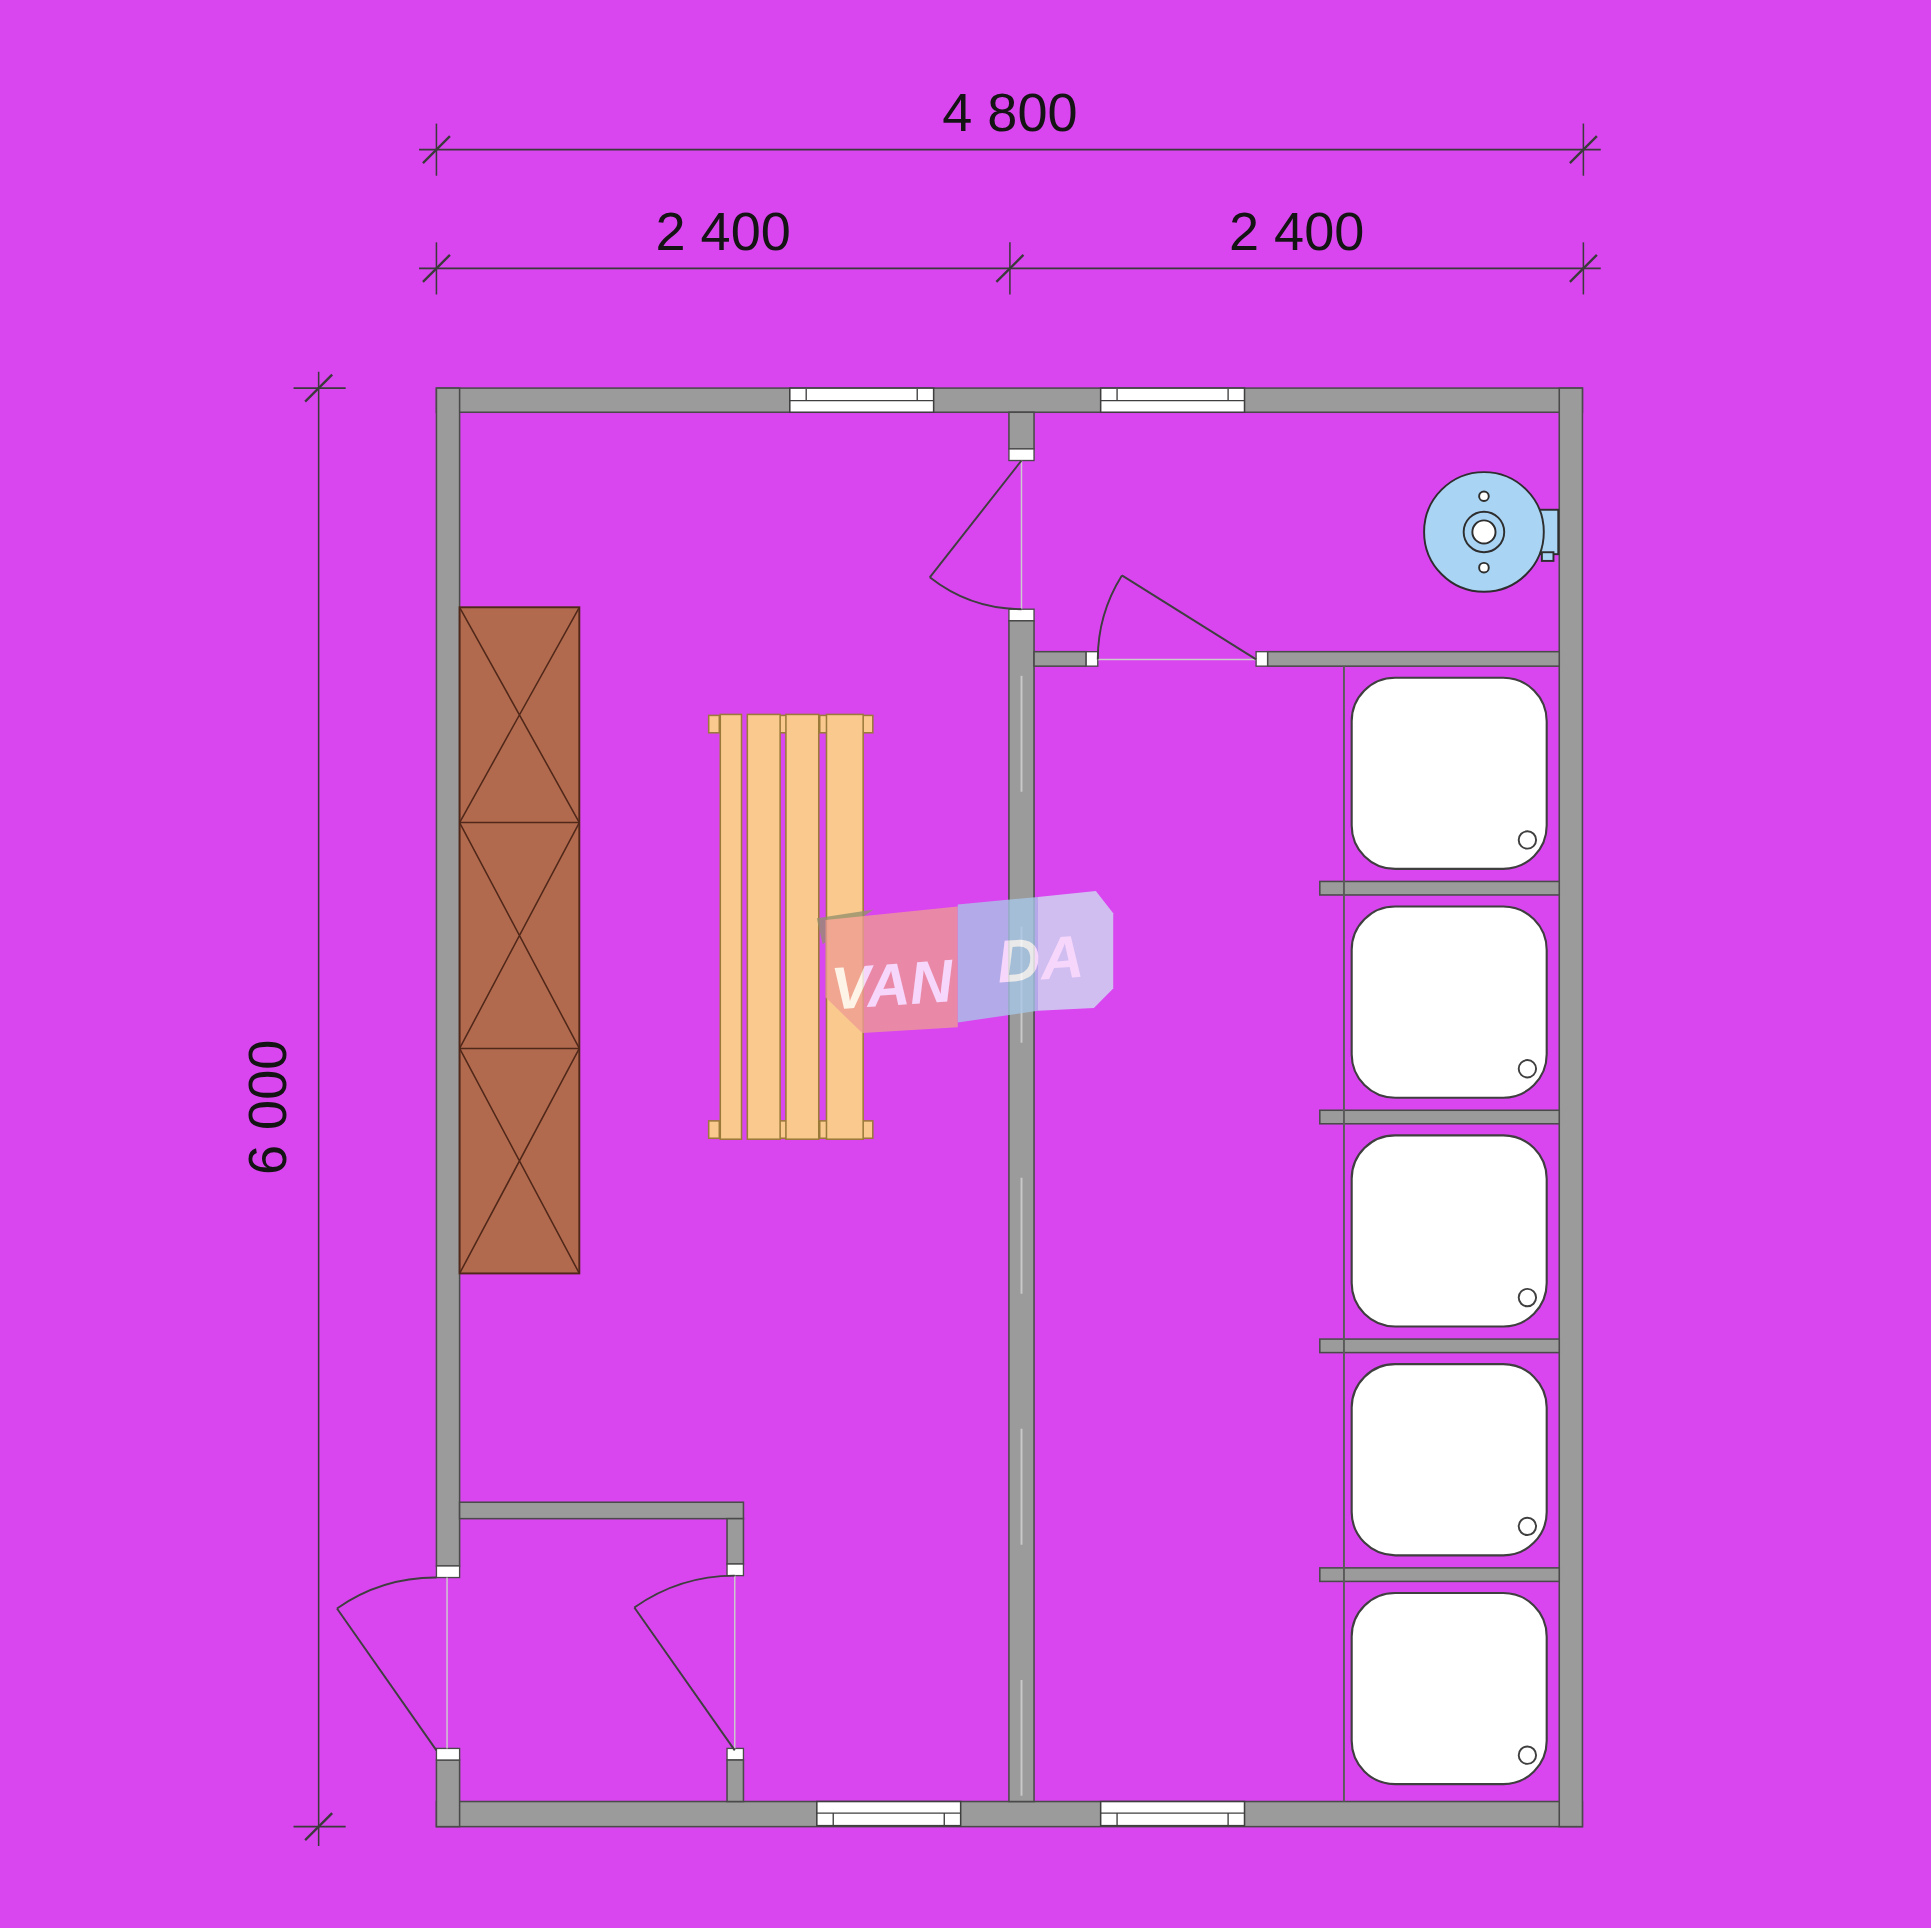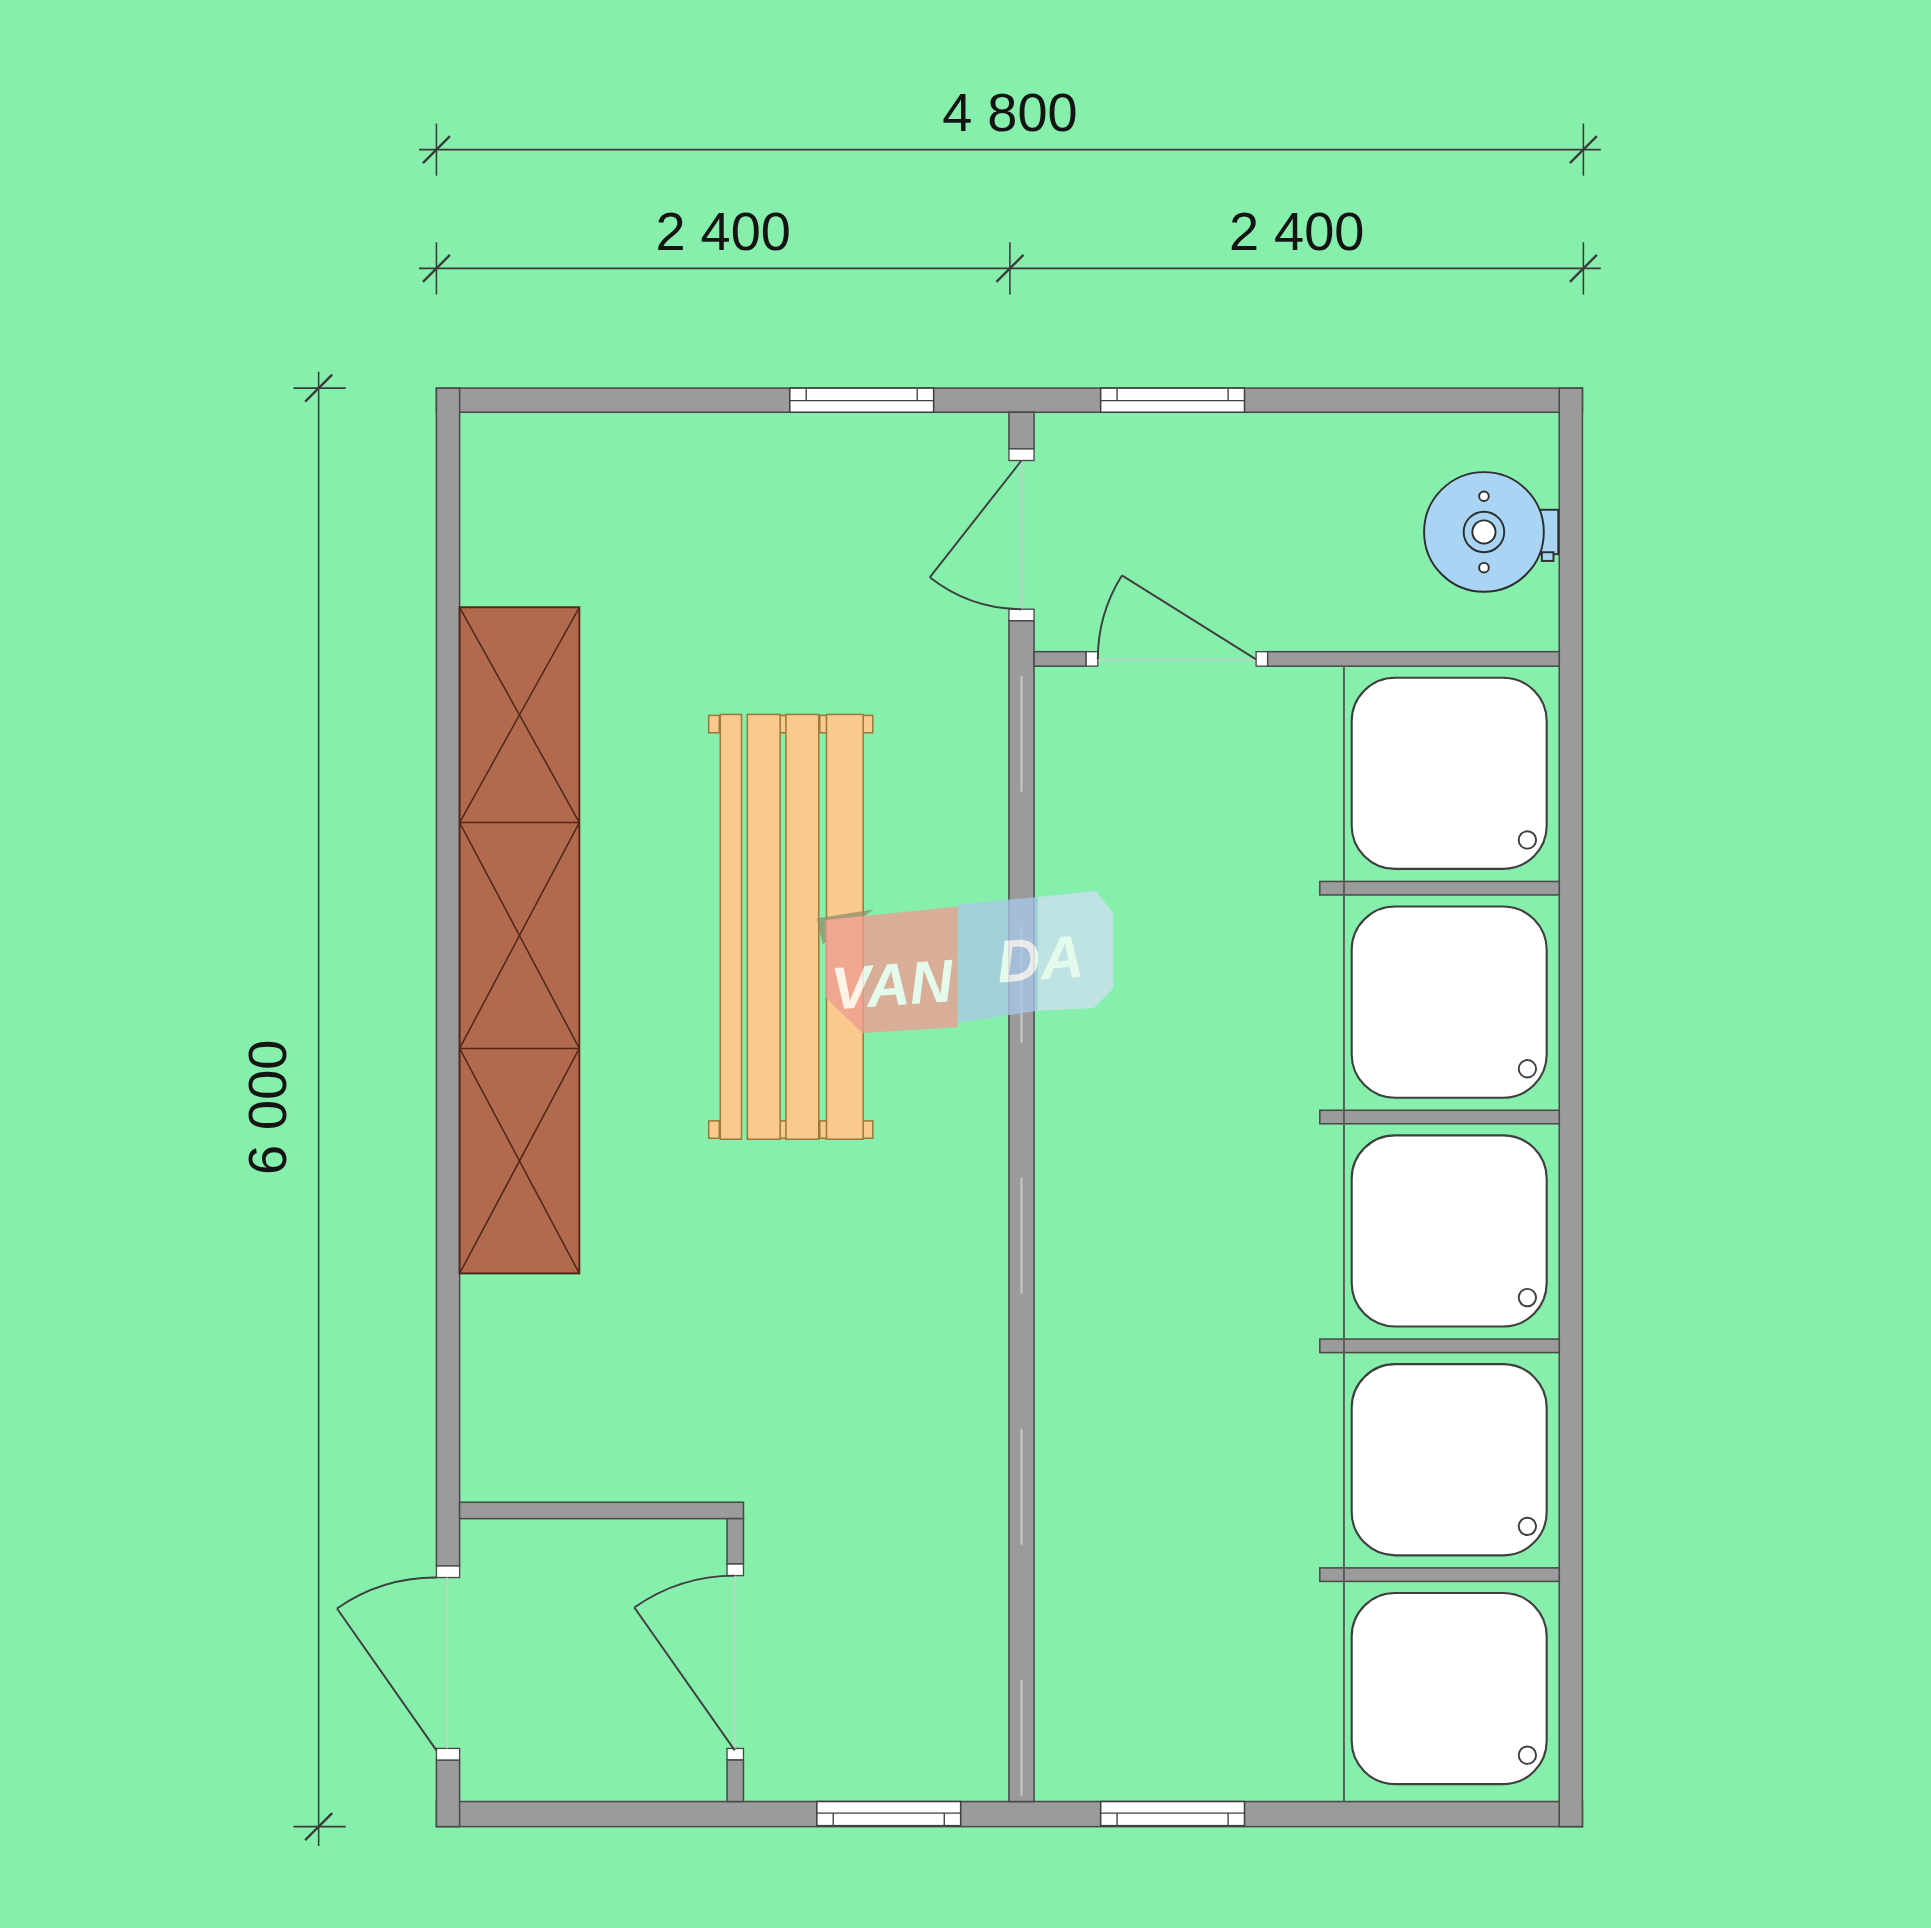--- a/index.html
+++ b/index.html
@@ -1,16 +1,16 @@
 <!DOCTYPE html>
 <html style="--wall: #9b9b9b; --wall_edge: #4a4a4a; --wall_centerline: #c9c9c9; --line: #3f3f3f; --dim: #3a3a3a; --heater: #a9d4f4; --bench: #f9c98e; --bench_edge: #9b7a3a; --cabinet: #b26a4e; --cabinet_edge: #50281a; --logo_red: #ef9d94; --logo_blue_mid: #a9c8e8; --logo_blue_light: #cfe0f2; --logo_olive: #95906c;"><head>
 <meta charset="utf-8">
 <style>
   html,body{margin:0;padding:0;background:#ffffff;}
-  .page{position:relative;width:1931px;height:1928px;background:#86efac;overflow:hidden;
+  .page{position:relative;width:1931px;height:1928px;background:#d946ef;overflow:hidden;
         font-family:"Liberation Sans", sans-serif;}
   svg{display:block}
 
   
   .wall      {fill:var(--wall,#9b9b9b);stroke:var(--wall_edge,#4a4a4a);stroke-width:1.6;}
   .wallc     {stroke:var(--wall_centerline,#c9c9c9);stroke-width:2;stroke-dasharray:120 140;fill:none;}
   .jamb      {fill:#ffffff;stroke:var(--wall_edge,#4a4a4a);stroke-width:1.4;}
   .win       {fill:#ffffff;stroke:var(--line,#3f3f3f);stroke-width:1.6;}
   .winline   {stroke:var(--line,#3f3f3f);stroke-width:1.4;fill:none;}
   .door      {stroke:var(--line,#3f3f3f);stroke-width:2;fill:none;}

